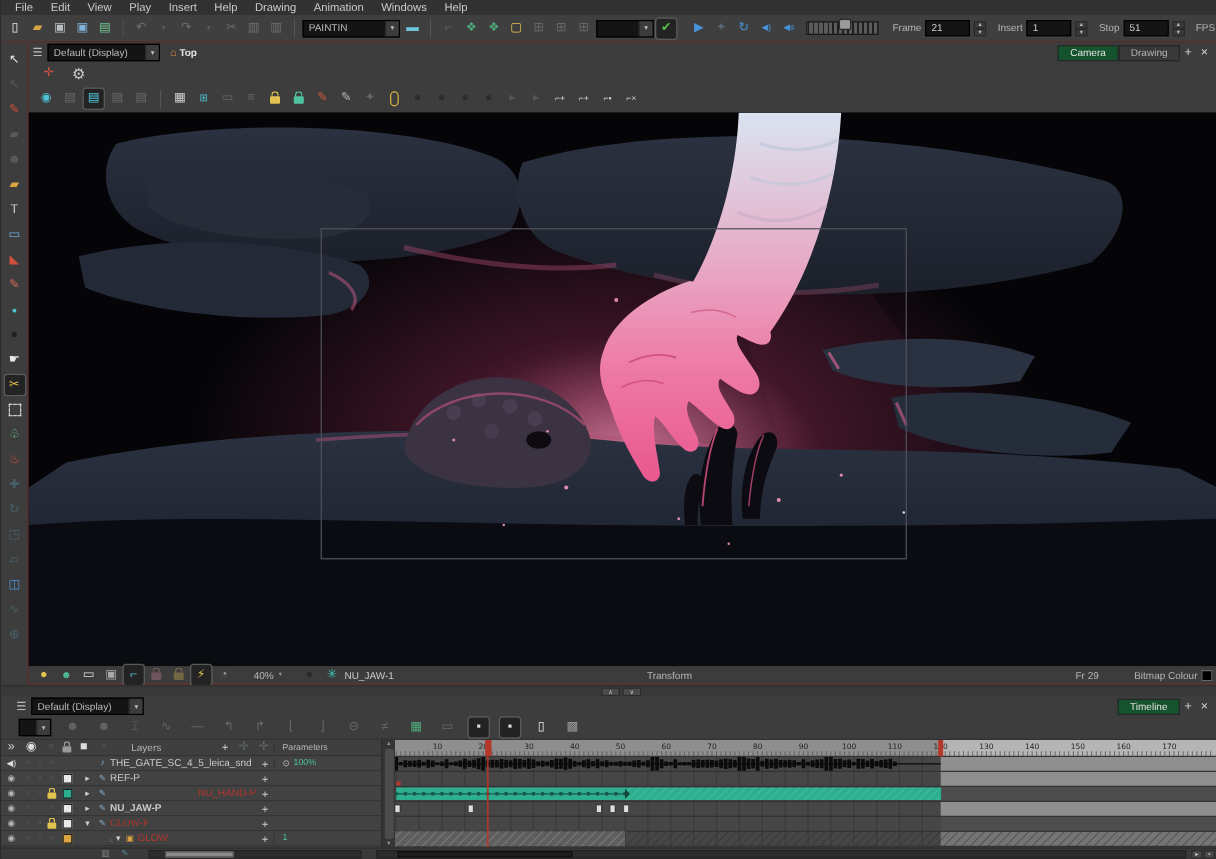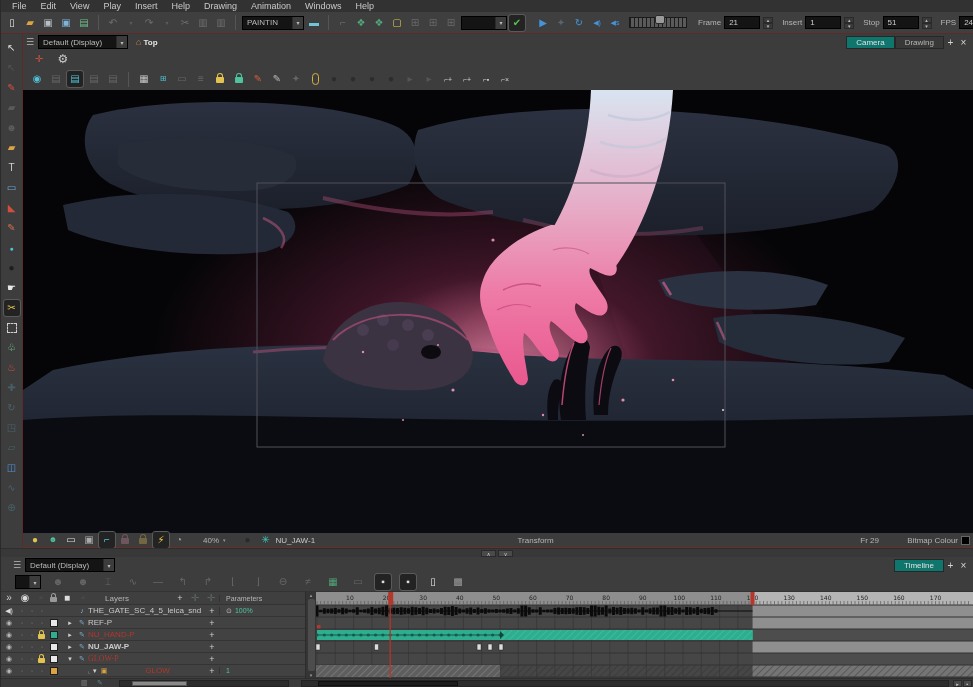--- a/index.html
+++ b/index.html
@@ -30,21 +30,21 @@
   .lock-bd{position:absolute;top:6px;left:4px;width:8px;height:6px;border-radius:1px}
   .capsule{width:7px;height:12px;border:1.5px solid;border-radius:4px;display:block}
   .marquee{width:10px;height:10px;border:1px dashed #cfcfcf;display:block}
   
   #tabs-row{left:22px;top:34px;width:951px;height:16px;background:#3c3c3c;display:flex;align-items:center;font-size:8px;padding-left:3px}
   .hamburger{font-size:9px;color:#bbb;margin-right:4px}
   .home{color:#d98f41;font-size:9px;margin:0 2px 0 8px}
   .viewname{color:#e3e3e3;font-weight:bold;font-size:8px}
   .tabset{margin-left:auto;display:flex;align-items:center;margin-right:4px}
   .tab{height:13px;padding:0 9px;display:flex;align-items:center;background:#383838;border:1px solid #272727;color:#b5b5b5}
-  .tab.active{background:#0f766e;color:#e0e0e0}
+  .tab.active{background:#14532d;color:#e0e0e0}
   .tabbtn{width:13px;height:13px;display:flex;align-items:center;justify-content:center;color:#d5d5d5;font-size:10px}
   
   #cam-row1{left:22px;top:50px;width:951px;height:18px;display:flex;align-items:center;gap:8px;padding-left:8px}
   #cam-row2{left:22px;top:68px;width:951px;height:22px;display:flex;align-items:center;gap:3px;padding-left:6px;background:#3d3d3d}
   
   #toolcol{left:0;top:34px;width:22px;height:514px;background:#3d3d3d;border-right:1px solid #5e2a28;display:flex;flex-direction:column;align-items:center;gap:4px;padding-top:6px}
   
   #canvas{left:22px;top:90px;width:951px;height:443px;background:#050507;overflow:hidden}
   
   #statusbar{left:22px;top:533px;width:951px;height:15px;background:#3c3c3c;border-bottom:1px solid #6b2f2a;display:flex;align-items:center;gap:2px;padding-left:4px;font-size:8px}
@@ -112,21 +112,21 @@
         <div class="icon" style="color: rgb(111, 191, 138);">▤</div>
         <div class="sep"></div>
         <div class="icon dim" style="color: rgb(204, 204, 204);">↶</div>
         <div class="icon dim" style="color: rgb(153, 153, 153); font-size: 6px;">▾</div>
         <div class="icon dim" style="color: rgb(204, 204, 204);">↷</div>
         <div class="icon dim" style="color: rgb(153, 153, 153); font-size: 6px;">▾</div>
         <div class="icon dim" style="color: rgb(204, 204, 204);">✂</div>
         <div class="icon dim" style="color: rgb(204, 204, 204);">▥</div>
         <div class="icon dim" style="color: rgb(204, 204, 204);">▥</div>
         <div class="sep"></div>
-        <div class="dropdown" style="width: 62px;">
+        <div class="dropdown" style="width: 78px;">
           <span class="dd-text">PAINTIN</span>
           <span class="dd-caret">▾</span>
         </div>
         <div class="icon" style="color: rgb(111, 198, 217);">▬</div>
         <div class="sep"></div>
         <div class="icon dim" style="color: rgb(187, 187, 187);">⌐</div>
         <div class="icon" style="color: rgb(79, 168, 122);">❖</div>
         <div class="icon" style="color: rgb(79, 168, 122);">❖</div>
         <div class="icon" style="color: rgb(227, 195, 79);">▢</div>
         <div class="icon dim" style="color: rgb(187, 187, 187);">⊞</div>
@@ -493,21 +493,21 @@
             <span class="minilock">
               <span class="lock-sh" style="border-color:#e3c34f"></span>
               <span class="lock-bd" style="background:#e3c34f"></span>
             </span>
           </span>
           <span class="lc lc-sw">
             <span class="swatch" style="background: rgb(47, 174, 143);"></span>
           </span>
           <span class="lc lc-exp">▸</span>
           <span class="lc lc-ico" style="color: rgb(127, 168, 200);">✎</span>
-          <span class="lc-name" style="color: rgb(178, 54, 44);">NU_HAND-P</span>
+          <span class="lc-name" style="color: rgb(178, 54, 44); text-align: right;">NU_HAND-P</span>
           <span class="lc-plus">+</span>
           <span class="lc-param" style="margin-right: 11px;"></span>
         </div>
         <div class="lrow">
           <span class="lc lc-ind" style="opacity: 0.75;">◉</span>
           <span class="lc lc-t">▫</span>
           <span class="lc lc-t">▫</span>
           <span class="lc lc-t">▫</span>
           <span class="lc lc-sw">
             <span class="swatch" style="background: rgb(232, 232, 232);"></span>
@@ -540,21 +540,21 @@
         <div class="lrow">
           <span class="lc lc-ind" style="opacity: 0.75;">◉</span>
           <span class="lc lc-t">▫</span>
           <span class="lc lc-t">▫</span>
           <span class="lc lc-t">▫</span>
           <span class="lc lc-sw">
             <span class="swatch" style="background: rgb(217, 164, 65);"></span>
           </span>
           <span class="lc lc-exp" style="margin-left: 26px;"><span style="color: rgb(119, 119, 119); margin-right: 2px;">⌞</span>▾</span>
           <span class="lc lc-ico" style="color: rgb(217, 164, 65);">▣</span>
-          <span class="lc-name" style="color: rgb(178, 54, 44); text-align: center;">GLOW</span>
+          <span class="lc-name" style="color: rgb(178, 54, 44);">GLOW</span>
           <span class="lc-plus">+</span>
           <span class="lc-param" style="margin-right: 11px;">1</span>
         </div>
       </div>
   </div>
 
   <div id="tl-tracks" class="abs">
     <svg id="tracks-svg" width="658" height="86">
         <defs>
           <pattern id="hT" width="5" height="5" patternTransform="rotate(45)" patternUnits="userSpaceOnUse">

